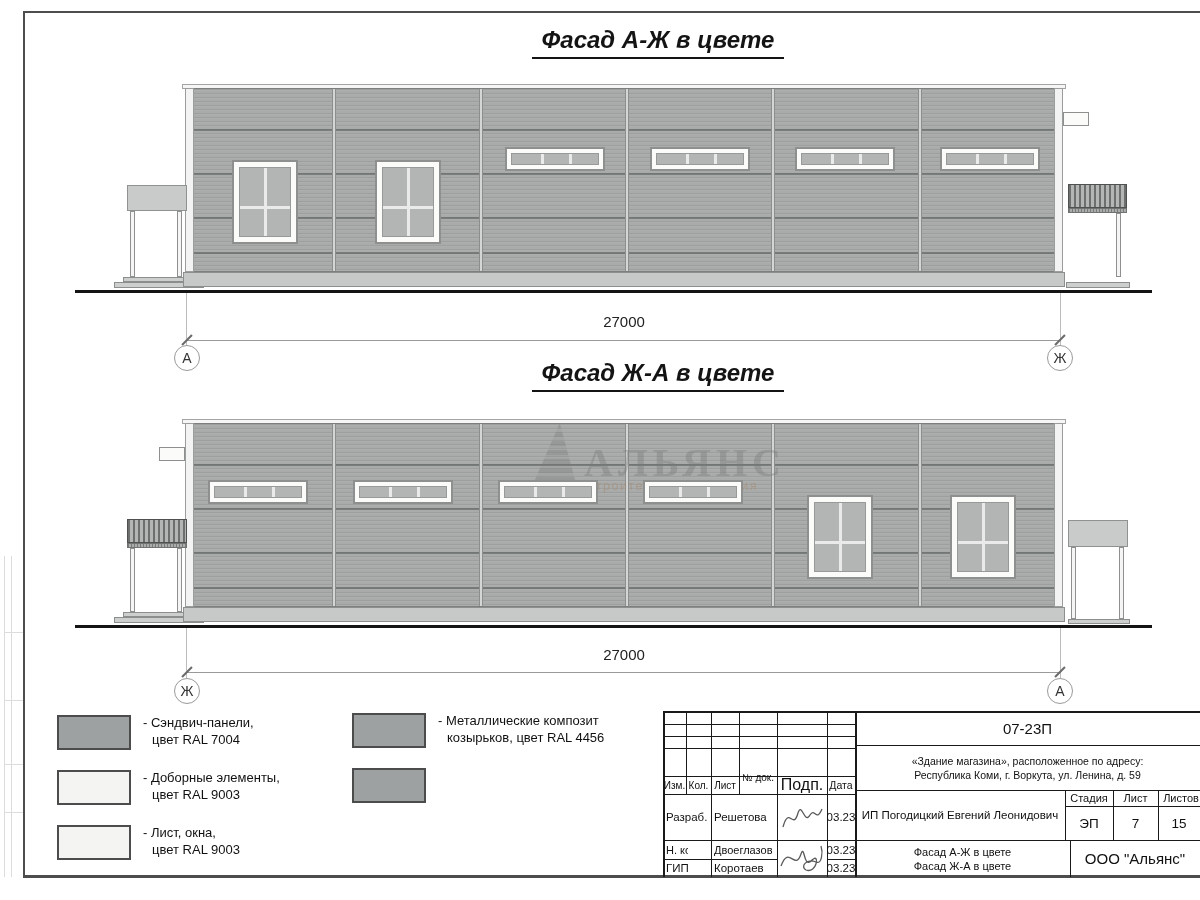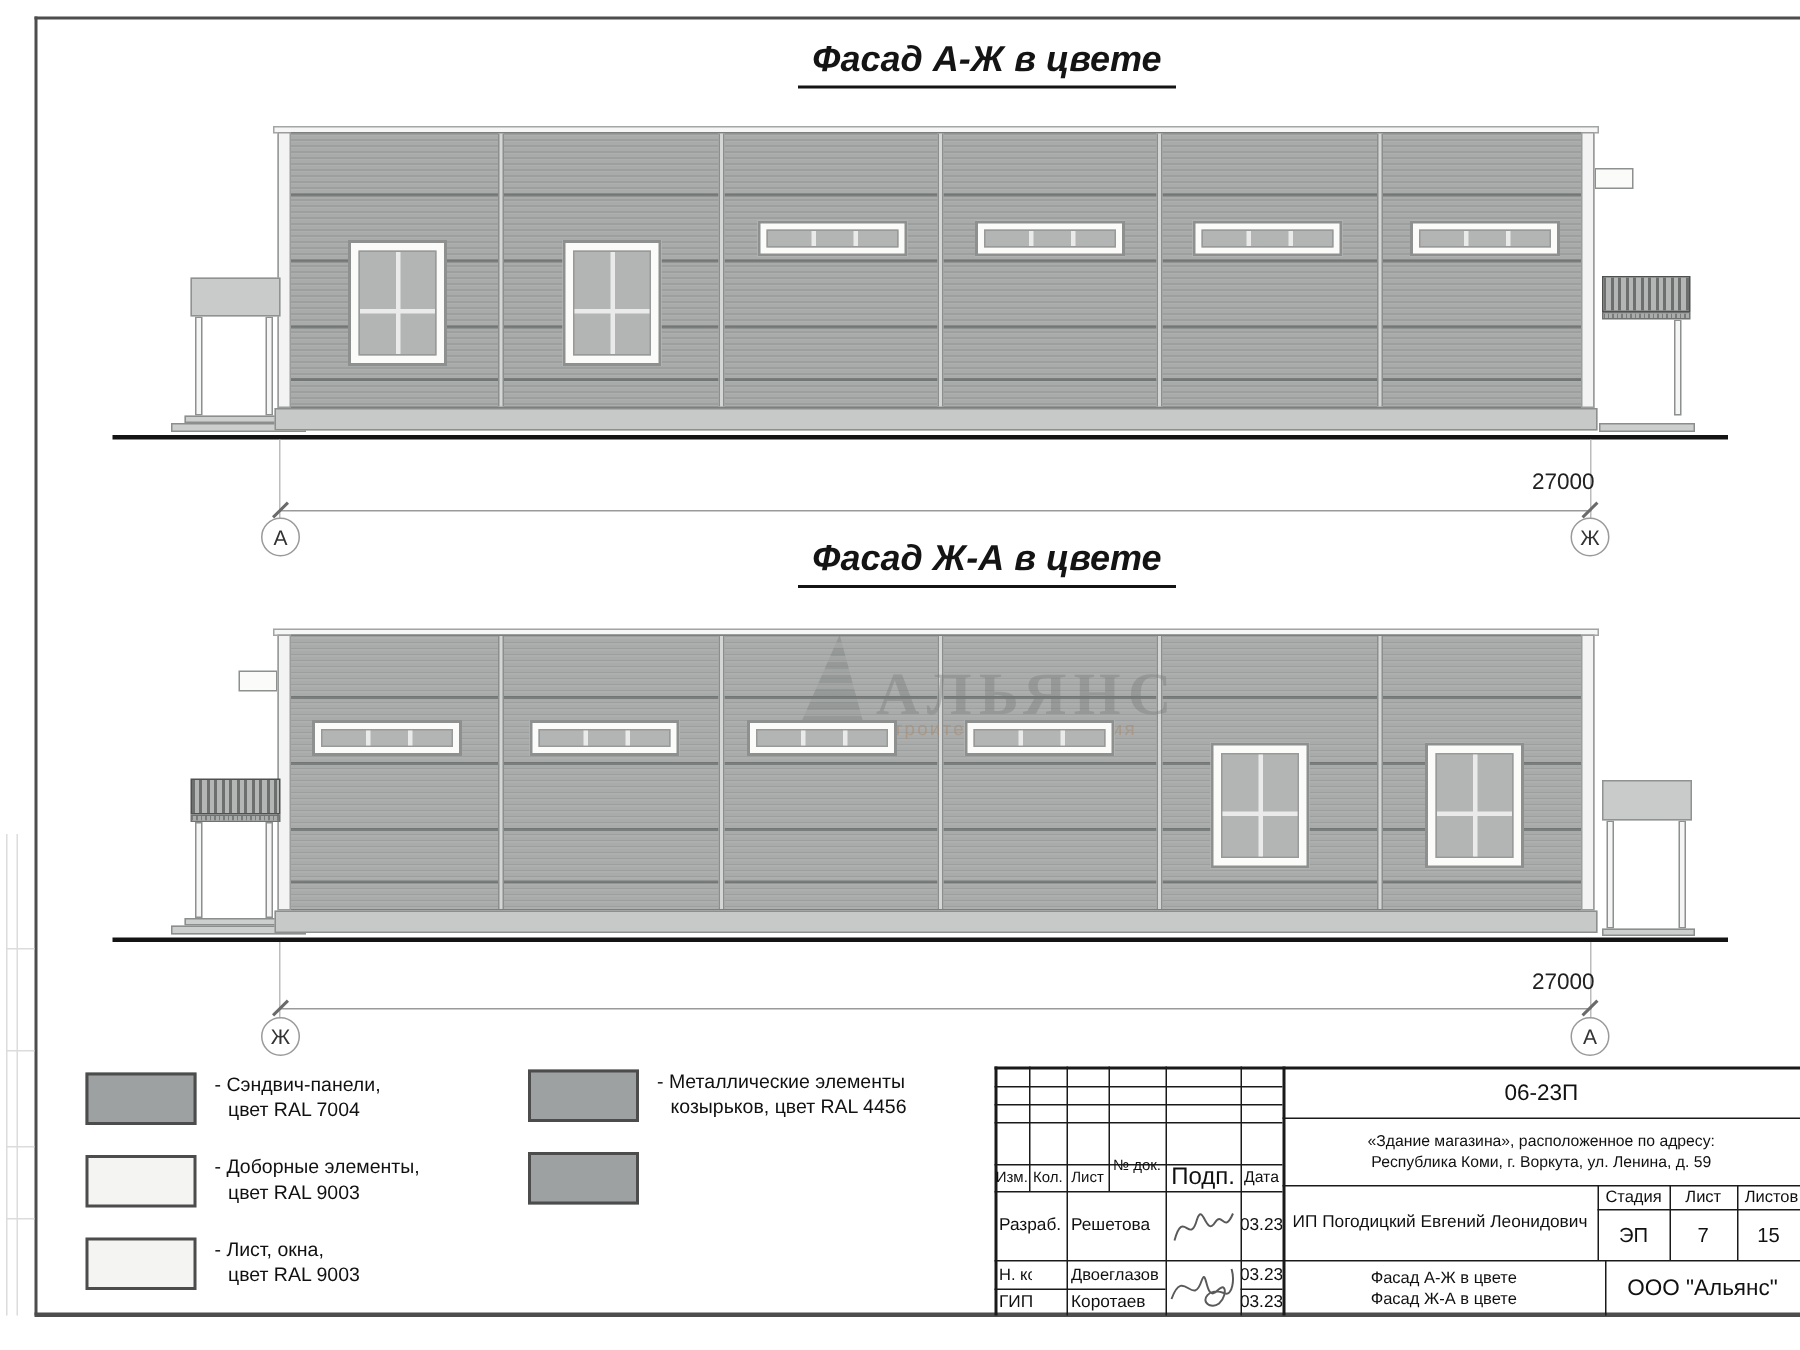--- a/index.html
+++ b/index.html
@@ -46,21 +46,21 @@
         border:1px solid #6f7271;box-sizing:border-box;}
   .colm{background:#f4f5f4;border:1px solid #8d908f;box-sizing:border-box;}
   .step{background:#cdcfce;border:1px solid #8b8e8d;box-sizing:border-box;}
   .plinth{background:#c7c9c8;border:1px solid #8d8f8e;box-sizing:border-box;}
   .ground{background:#141414;}
 
   
   .dimline{background:#9a9a9a;}
   .extline{background:#bcbcbc;}
   .tick{position:absolute;width:14px;height:2px;background:#6a6a6a;transform:rotate(-45deg);}
-  .dimlabel{text-align:right;font-size:15px;color:#222;}
+  .dimlabel{text-align:center;font-size:15px;color:#222;}
   .axis{width:24px;height:24px;border:1px solid #9a9a9a;border-radius:50%;
         text-align:center;line-height:24px;font-size:14px;color:#333;background:#fff;box-sizing:content-box;}
 
   
   .wm-tri{position:absolute;clip-path:polygon(62% 0,100% 100%,0 100%);
           background:repeating-linear-gradient(to bottom,rgba(118,122,120,0.38) 0 5px,rgba(118,122,120,0.14) 5px 9px);}
   .wm-name{position:absolute;font-family:"Liberation Serif",serif;font-weight:bold;font-size:40px;
            letter-spacing:5px;color:rgba(118,120,119,0.38);white-space:nowrap;}
   .wm-sub{position:absolute;font-size:12.5px;letter-spacing:1.5px;color:rgba(168,138,112,0.55);white-space:nowrap;}
 
@@ -270,21 +270,21 @@
     <div>- Доборные элементы,</div>
     <div class="l2">цвет RAL 9003</div>
   </div>
   <div class="abs sw" style="left: 57px; top: 825px; background: rgb(244, 245, 242);"></div>
   <div class="abs legtext" style="left:143px;top:824px">
     <div>- Лист, окна,</div>
     <div class="l2">цвет RAL 9003</div>
   </div>
   <div class="abs sw" style="left: 352px; top: 713px; background: rgb(157, 161, 162);"></div>
   <div class="abs legtext" style="left:438px;top:712px">
-    <div>- Металлические элементы</div>
+    <div>- Металлические композит</div>
     <div class="l2">козырьков, цвет RAL 4456</div>
   </div>
   <div class="abs sw" style="left: 352px; top: 768px; background: rgb(157, 161, 162);"></div>
 
   <div class="hl" style="left:663px;top:711px;width:537px;height:2px"></div>
   <div class="hl" style="left:663px;top:724px;width:192px"></div>
   <div class="hl" style="left:663px;top:736px;width:192px"></div>
   <div class="hl" style="left:663px;top:748px;width:192px"></div>
   <div class="hl" style="left:663px;top:776px;width:192px"></div>
   <div class="hl" style="left:663px;top:794px;width:192px"></div>
@@ -324,21 +324,21 @@
   <div class="tbc tbl" style="left:714px;top:859px;width:62px;height:18px;font-size:11.5px">Коротаев</div>
   <div class="tbc" style="left:827px;top:859px;width:28px;height:18px;font-size:11.5px">03.23</div>
 
   <svg class="sig" style="left:779px;top:797px" width="46" height="40" viewBox="0 0 46 40">
     <path d="M4 30 C10 8, 14 34, 19 16 C23 4, 25 28, 31 18 C36 10, 37 26, 43 12" fill="none" stroke="#3c3c3c" stroke-width="1.3" opacity="0.85"></path>
   </svg>
   <svg class="sig" style="left:777px;top:838px" width="48" height="38" viewBox="0 0 48 38">
     <path d="M4 28 C12 6, 18 34, 24 16 C28 5, 26 32, 35 22 C43 14, 40 36, 29 32 C23 29, 29 20, 39 24 C45 27, 46 14, 44 8" fill="none" stroke="#3c3c3c" stroke-width="1.3" opacity="0.85"></path>
   </svg>
 
-  <div class="tbc" style="left:855px;top:711px;width:345px;height:34px;font-size:15px">06-23П</div>
+  <div class="tbc" style="left:855px;top:711px;width:345px;height:34px;font-size:15px">07-23П</div>
   <div class="tbc" style="left:857px;top:745px;width:341px;height:45px;font-size:10.5px;line-height:14px;flex-direction:column">
     <div>«Здание магазина», расположенное по адресу:</div>
     <div>Республика Коми, г. Воркута, ул. Ленина, д. 59</div>
   </div>
   <div class="tbc" style="left:857px;top:790px;width:206px;height:50px;font-size:11.5px">ИП Погодицкий Евгений Леонидович</div>
   <div class="tbc" style="left:1065px;top:790px;width:48px;height:16px;font-size:11px">Стадия</div>
   <div class="tbc" style="left:1113px;top:790px;width:45px;height:16px;font-size:11px">Лист</div>
   <div class="tbc" style="left:1158px;top:790px;width:46px;height:16px;font-size:11px">Листов</div>
   <div class="tbc" style="left:1065px;top:806px;width:48px;height:34px;font-size:13.5px">ЭП</div>
   <div class="tbc" style="left:1113px;top:806px;width:45px;height:34px;font-size:13.5px">7</div>

